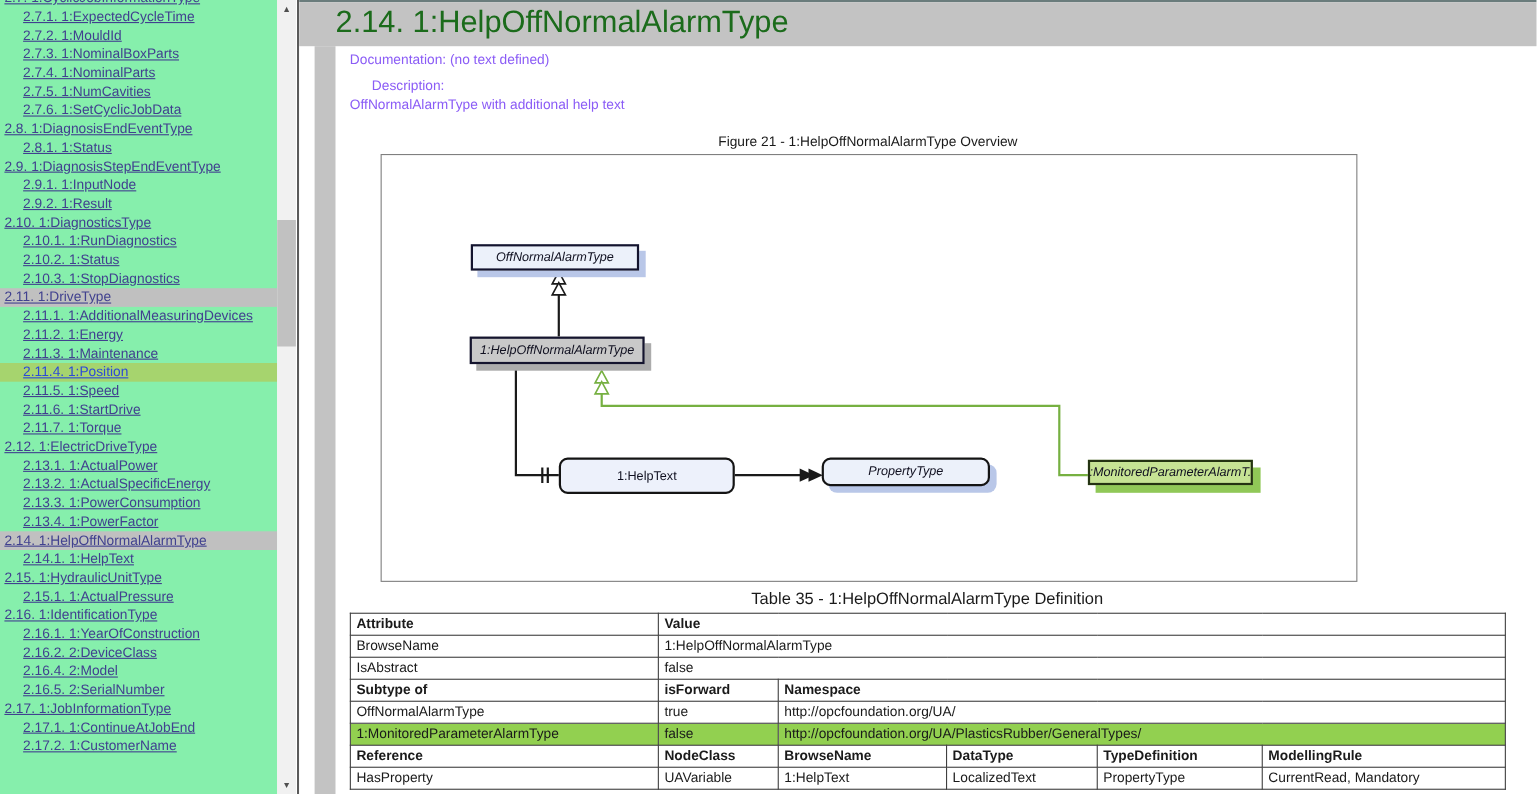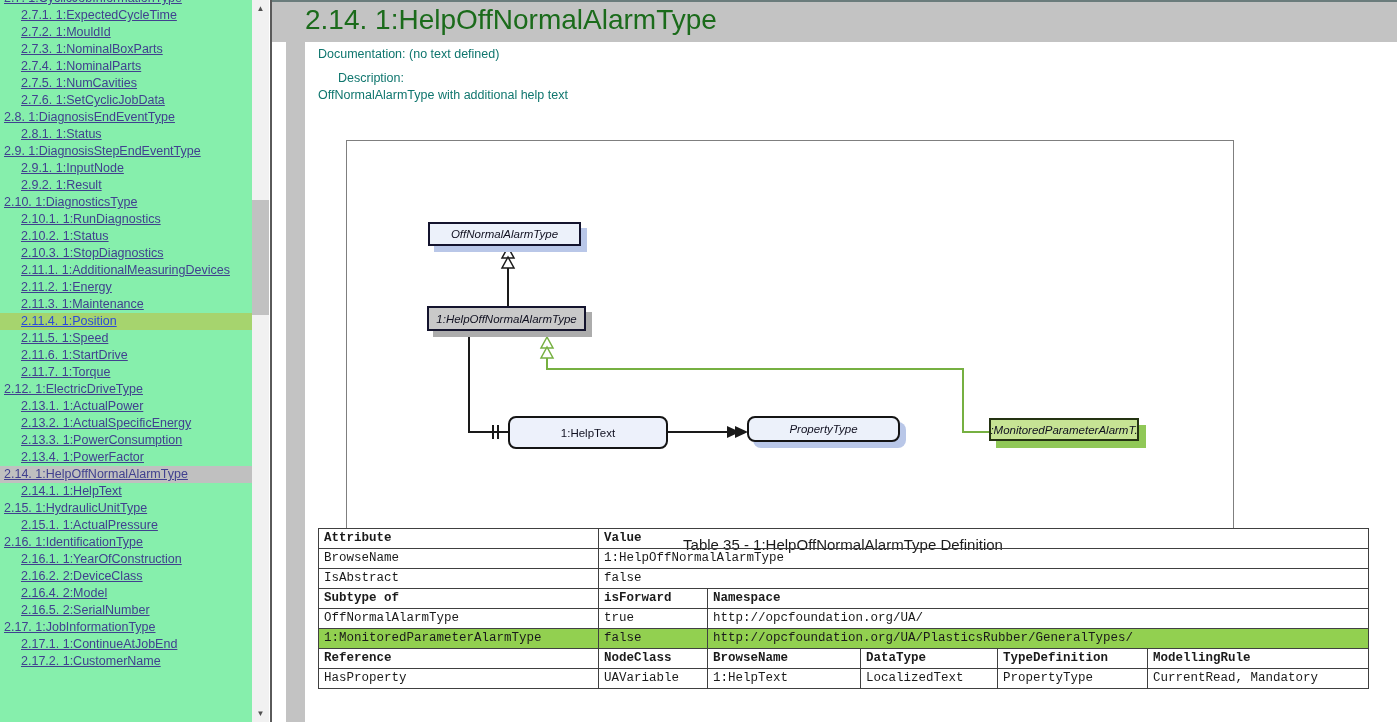--- a/index.html
+++ b/index.html
@@ -24,41 +24,41 @@
   #sb-up{top:0;} #sb-down{bottom:0;}
   #sb-thumb{position:absolute;left:0;top:200px;width:17px;height:115px;background:#C1C1C1;}
   
   #divider{position:absolute;left:270px;top:0;width:2px;height:722px;background:#5A5A5A;}
   
   #content{position:absolute;left:272px;top:0;width:1125px;height:722px;background:#fff;}
   #topline{position:absolute;left:0;top:0;width:100%;height:2px;background:#6A7C7C;}
   #band{position:absolute;left:0;top:2px;width:100%;height:40px;background:#C3C3C3;}
   #leftstrip{position:absolute;left:14px;top:42px;width:19px;height:680px;background:#C3C3C3;}
   #page-title{position:absolute;left:33px;top:4px;margin:0;font-size:28px;font-weight:normal;color:#1B6B1B;z-index:2;}
-  .docline{position:absolute;left:46px;font-size:12.5px;color:#0f766e;}
+  .docline{position:absolute;left:46px;font-size:12.5px;color:#8b5cf6;}
   #doc-line{top:47px;} #desc-label{top:71px;margin-left:20px;} #desc-text{top:88px;}
   #fig-caption{position:absolute;left:74px;top:122px;width:886px;text-align:center;font-size:12.5px;}
   #figure{position:absolute;left:74px;top:140px;width:886px;height:387px;border:1px solid #7F7F7F;background:#fff;}
   #figure svg{position:absolute;left:0;top:0;}
   .node{position:absolute;box-sizing:border-box;display:flex;align-items:center;justify-content:center;
     font-size:11.5px;color:#101020;white-space:nowrap;overflow:hidden;cursor:pointer;}
   .italic{font-style:italic;}
   #node-offnormal{left:81px;top:81px;width:153px;height:24px;background:#ECF1FA;
     border:2px solid #14142E;box-shadow:6px 6px 0 #B9C7E8;}
   #node-helpoff{left:80px;top:165px;width:159px;height:25px;background:#C9C9C9;
     border:2px solid #14142E;box-shadow:6px 6px 0 #ACACAC;}
   #node-helptext{left:161px;top:275px;width:160px;height:33px;background:#EDF1FB;
     border:2px solid #141414;border-radius:8px;}
   #node-propertytype{left:400px;top:275px;width:153px;height:26px;background:#ECF1FA;
     border:2px solid #141414;border-radius:8px;box-shadow:6px 6px 0 #B9C7E8;}
   #node-monitored{left:642px;top:277px;width:150px;height:23px;background:#C6E394;
     border:2px solid #243312;box-shadow:7px 7px 0 #90C857;}
   #tbl-caption{position:absolute;left:46px;top:536px;width:1050px;text-align:center;font-size:15px;}
-  #deftable{position:absolute;left:46px;top:528px;width:1050px;border-collapse:collapse;
-    table-layout:fixed;font-size:12.5px;font-family:Liberation Mono, monospace;}
+  #deftable{position:absolute;left:46px;top:557px;width:1050px;border-collapse:collapse;
+    table-layout:fixed;font-size:12.5px;}
   #deftable td{border:1px solid #404040;height:19px;line-height:19px;padding:0 5px;
     overflow:hidden;white-space:nowrap;}
   #deftable td.bold{font-weight:bold;}
   #deftable tr.green-row td{background:#92D050;}
 </style>
 </head>
 <body>
 
 <div id="sidebar">
   <div id="toc">
@@ -71,20 +71,21 @@
       <div class="toc-row lvl2"><a class="toc-link">2.7.6. 1:SetCyclicJobData</a></div>
       <div class="toc-row lvl1"><a class="toc-link">2.8. 1:DiagnosisEndEventType</a></div>
       <div class="toc-row lvl2"><a class="toc-link">2.8.1. 1:Status</a></div>
       <div class="toc-row lvl1"><a class="toc-link">2.9. 1:DiagnosisStepEndEventType</a></div>
       <div class="toc-row lvl2"><a class="toc-link">2.9.1. 1:InputNode</a></div>
       <div class="toc-row lvl2"><a class="toc-link">2.9.2. 1:Result</a></div>
       <div class="toc-row lvl1"><a class="toc-link">2.10. 1:DiagnosticsType</a></div>
       <div class="toc-row lvl2"><a class="toc-link">2.10.1. 1:RunDiagnostics</a></div>
       <div class="toc-row lvl2"><a class="toc-link">2.10.2. 1:Status</a></div>
       <div class="toc-row lvl2"><a class="toc-link">2.10.3. 1:StopDiagnostics</a></div>
+      <div class="toc-row lvl1 hl-gray"><a class="toc-link">2.11. 1:DriveType</a></div>
       <div class="toc-row lvl2"><a class="toc-link">2.11.1. 1:AdditionalMeasuringDevices</a></div>
       <div class="toc-row lvl2"><a class="toc-link">2.11.2. 1:Energy</a></div>
       <div class="toc-row lvl2"><a class="toc-link">2.11.3. 1:Maintenance</a></div>
       <div class="toc-row lvl2 hl-green"><a class="toc-link blue">2.11.4. 1:Position</a></div>
       <div class="toc-row lvl2"><a class="toc-link">2.11.5. 1:Speed</a></div>
       <div class="toc-row lvl2"><a class="toc-link">2.11.6. 1:StartDrive</a></div>
       <div class="toc-row lvl2"><a class="toc-link">2.11.7. 1:Torque</a></div>
       <div class="toc-row lvl1"><a class="toc-link">2.12. 1:ElectricDriveType</a></div>
       <div class="toc-row lvl2"><a class="toc-link">2.13.1. 1:ActualPower</a></div>
       <div class="toc-row lvl2"><a class="toc-link">2.13.2. 1:ActualSpecificEnergy</a></div>
@@ -122,20 +123,21 @@
   <div id="topline"></div>
   <div id="band"></div>
   <div id="leftstrip"></div>
 
   <h1 id="page-title">2.14. 1:HelpOffNormalAlarmType</h1>
 
   <div id="doc-line" class="docline">Documentation: (no text defined)</div>
   <div id="desc-label" class="docline">Description:</div>
   <div id="desc-text" class="docline">OffNormalAlarmType with additional help text</div>
 
+  <div id="fig-caption">Figure 21 - 1:HelpOffNormalAlarmType Overview</div>
 
   <div id="figure">
     <svg width="886" height="387" viewBox="0 0 886 387">
 
       <g>
         <path d="M161,124 V165" stroke="#1a1a1a" stroke-width="2" fill="none"></path>
         <polygon points="161,106 155,117 167,117" fill="#ffffff" stroke="#1a1a1a" stroke-width="1.5"></polygon>
         <polygon points="161,116 155,127 167,127" fill="#ffffff" stroke="#1a1a1a" stroke-width="1.5"></polygon>
       </g>
 

